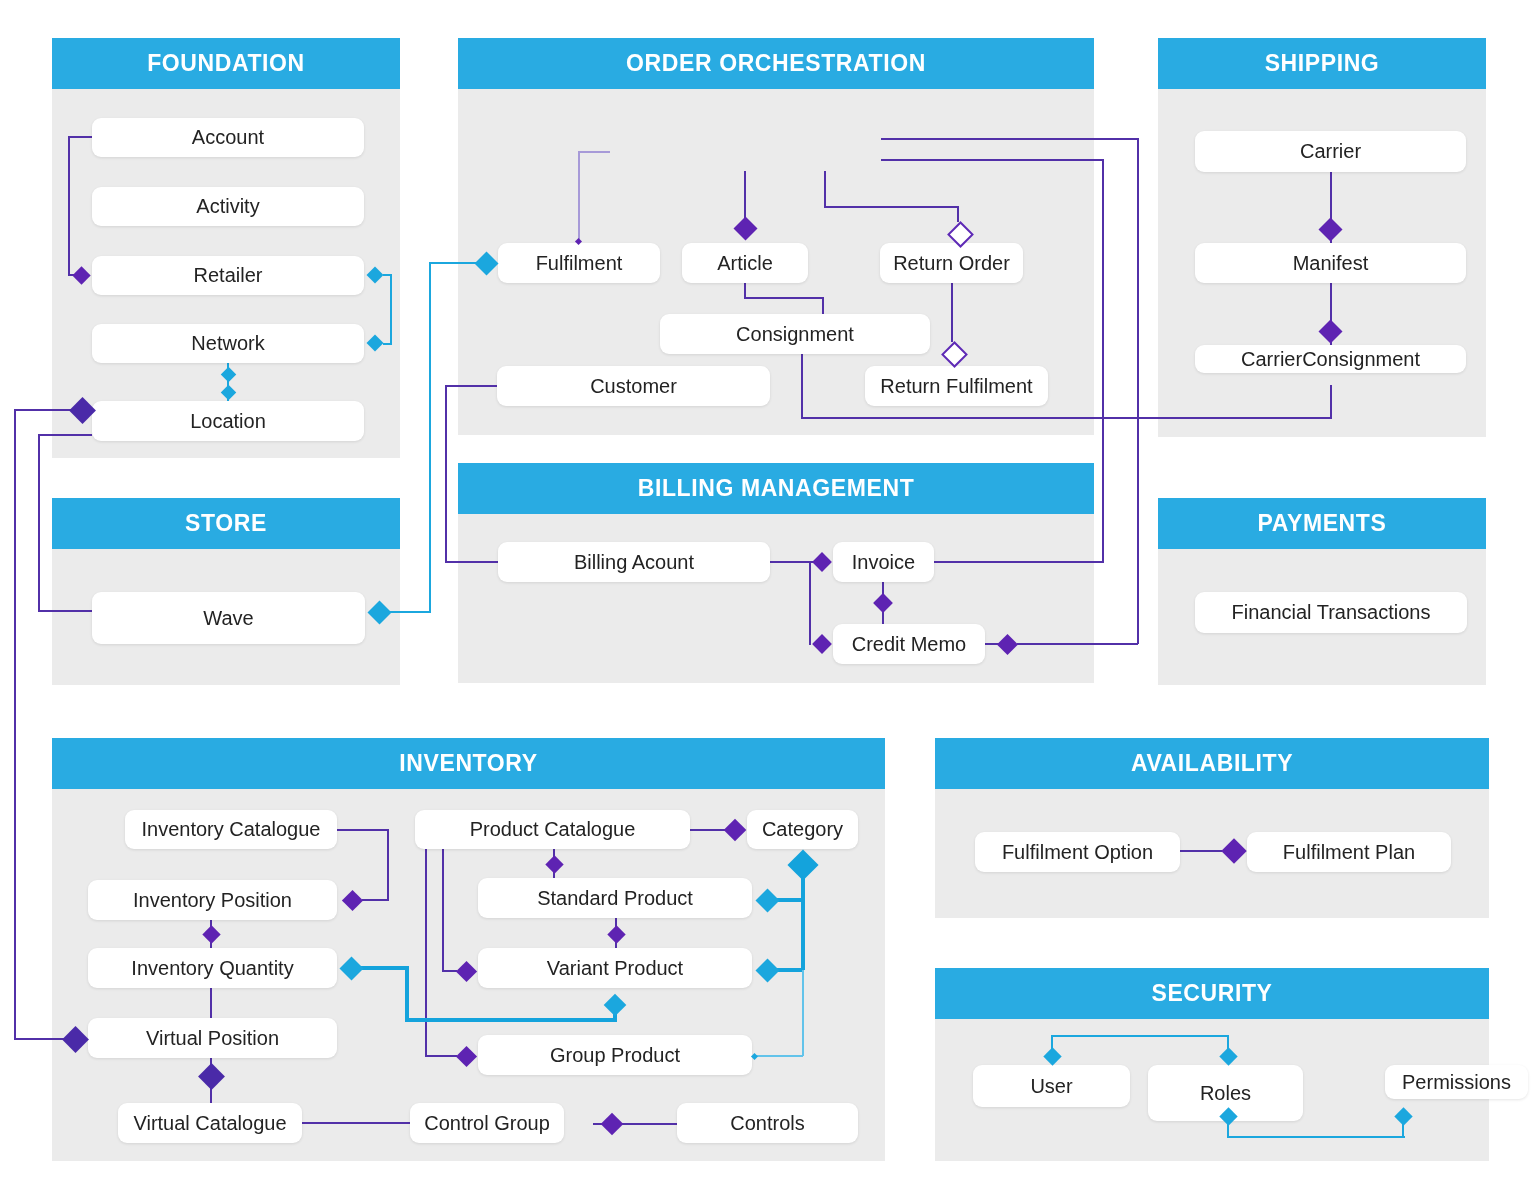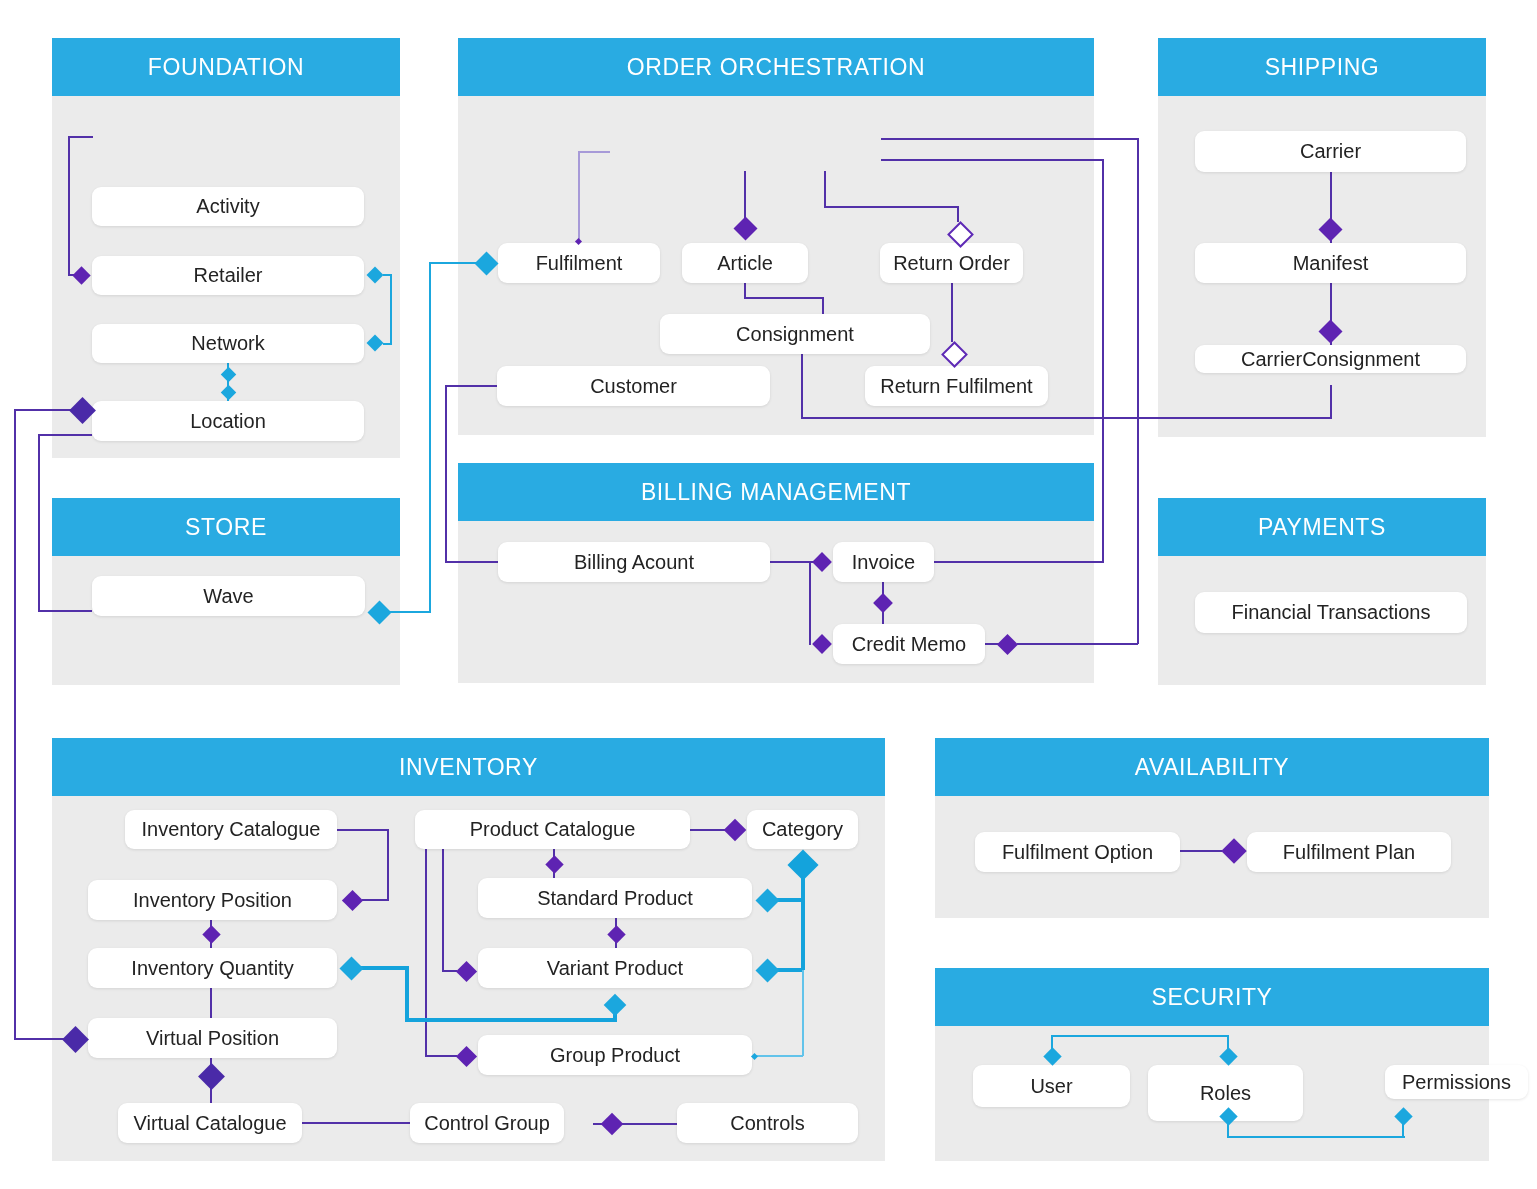--- a/index.html
+++ b/index.html
@@ -2,22 +2,22 @@
 <html><head>
 <meta charset="utf-8">
 <style>
   html,body{margin:0;padding:0;background:#ffffff;}
   #stage{
     position:relative;width:1537px;height:1189px;overflow:hidden;
     font-family:"Liberation Sans","DejaVu Sans",sans-serif;background:#ffffff;
   }
   .panel{position:absolute;background:#ebebeb;z-index:0;}
   .panel-header{
-    position:absolute;left:0;top:0;right:0;height:58px;background:#29abe2;
-    color:#ffffff;font-weight:400;font-size:23px;letter-spacing:.6px;
+    position:absolute;left:0;top:0;right:0;height:51px;background:#29abe2;
+    color:#ffffff;font-weight:700;font-size:23px;letter-spacing:.6px;
     display:flex;align-items:center;justify-content:center;z-index:1;
   }
   .entity{
     position:absolute;background:#ffffff;border-radius:9px;z-index:4;
     display:flex;align-items:center;justify-content:center;
     font-size:20px;color:#232323;box-shadow:0 1px 3px rgba(0,0,0,.10);
   }
   .ln{position:absolute;z-index:2;}
   .ln.p{background:#5230a8;}
   .ln.pl{background:#a79ad8;}
@@ -58,37 +58,38 @@
   <div class="panel" style="left:52px;top:738px;width:833px;height:423px">
     <div class="panel-header">INVENTORY</div>
   </div>
   <div class="panel" style="left:935px;top:738px;width:554px;height:180px">
     <div class="panel-header">AVAILABILITY</div>
   </div>
   <div class="panel" style="left:935px;top:968px;width:554px;height:193px">
     <div class="panel-header">SECURITY</div>
   </div>
 
+  <div class="entity" style="left:92px;top:118px;width:272px;height:39px">Account</div>
   <div class="entity" style="left:92px;top:187px;width:272px;height:39px">Activity</div>
   <div class="entity" style="left:92px;top:256px;width:272px;height:39px">Retailer</div>
   <div class="entity" style="left:92px;top:324px;width:272px;height:39px">Network</div>
   <div class="entity" style="left:92px;top:401px;width:272px;height:40px">Location</div>
 
   <div class="entity" style="left:498px;top:243px;width:162px;height:40px">Fulfilment</div>
   <div class="entity" style="left:682px;top:243px;width:126px;height:40px">Article</div>
   <div class="entity" style="left:880px;top:243px;width:143px;height:40px">Return Order</div>
   <div class="entity" style="left:660px;top:314px;width:270px;height:40px">Consignment</div>
   <div class="entity" style="left:497px;top:366px;width:273px;height:40px">Customer</div>
   <div class="entity" style="left:865px;top:366px;width:183px;height:40px">Return Fulfilment</div>
 
   <div class="entity" style="left:1195px;top:131px;width:271px;height:41px">Carrier</div>
   <div class="entity" style="left:1195px;top:243px;width:271px;height:40px">Manifest</div>
   <div class="entity" style="left:1195px;top:345px;width:271px;height:28px">CarrierConsignment</div>
 
-  <div class="entity" style="left:92px;top:576px;width:273px;height:40px">Wave</div>
+  <div class="entity" style="left:92px;top:592px;width:273px;height:52px">Wave</div>
 
   <div class="entity" style="left:498px;top:542px;width:272px;height:40px">Billing Acount</div>
   <div class="entity" style="left:833px;top:542px;width:101px;height:40px">Invoice</div>
   <div class="entity" style="left:833px;top:624px;width:152px;height:40px">Credit Memo</div>
 
   <div class="entity" style="left:1195px;top:592px;width:272px;height:41px">Financial Transactions</div>
 
   <div class="entity" style="left:125px;top:810px;width:212px;height:39px">Inventory Catalogue</div>
   <div class="entity" style="left:88px;top:880px;width:249px;height:40px">Inventory Position</div>
   <div class="entity" style="left:88px;top:948px;width:249px;height:40px">Inventory Quantity</div>

